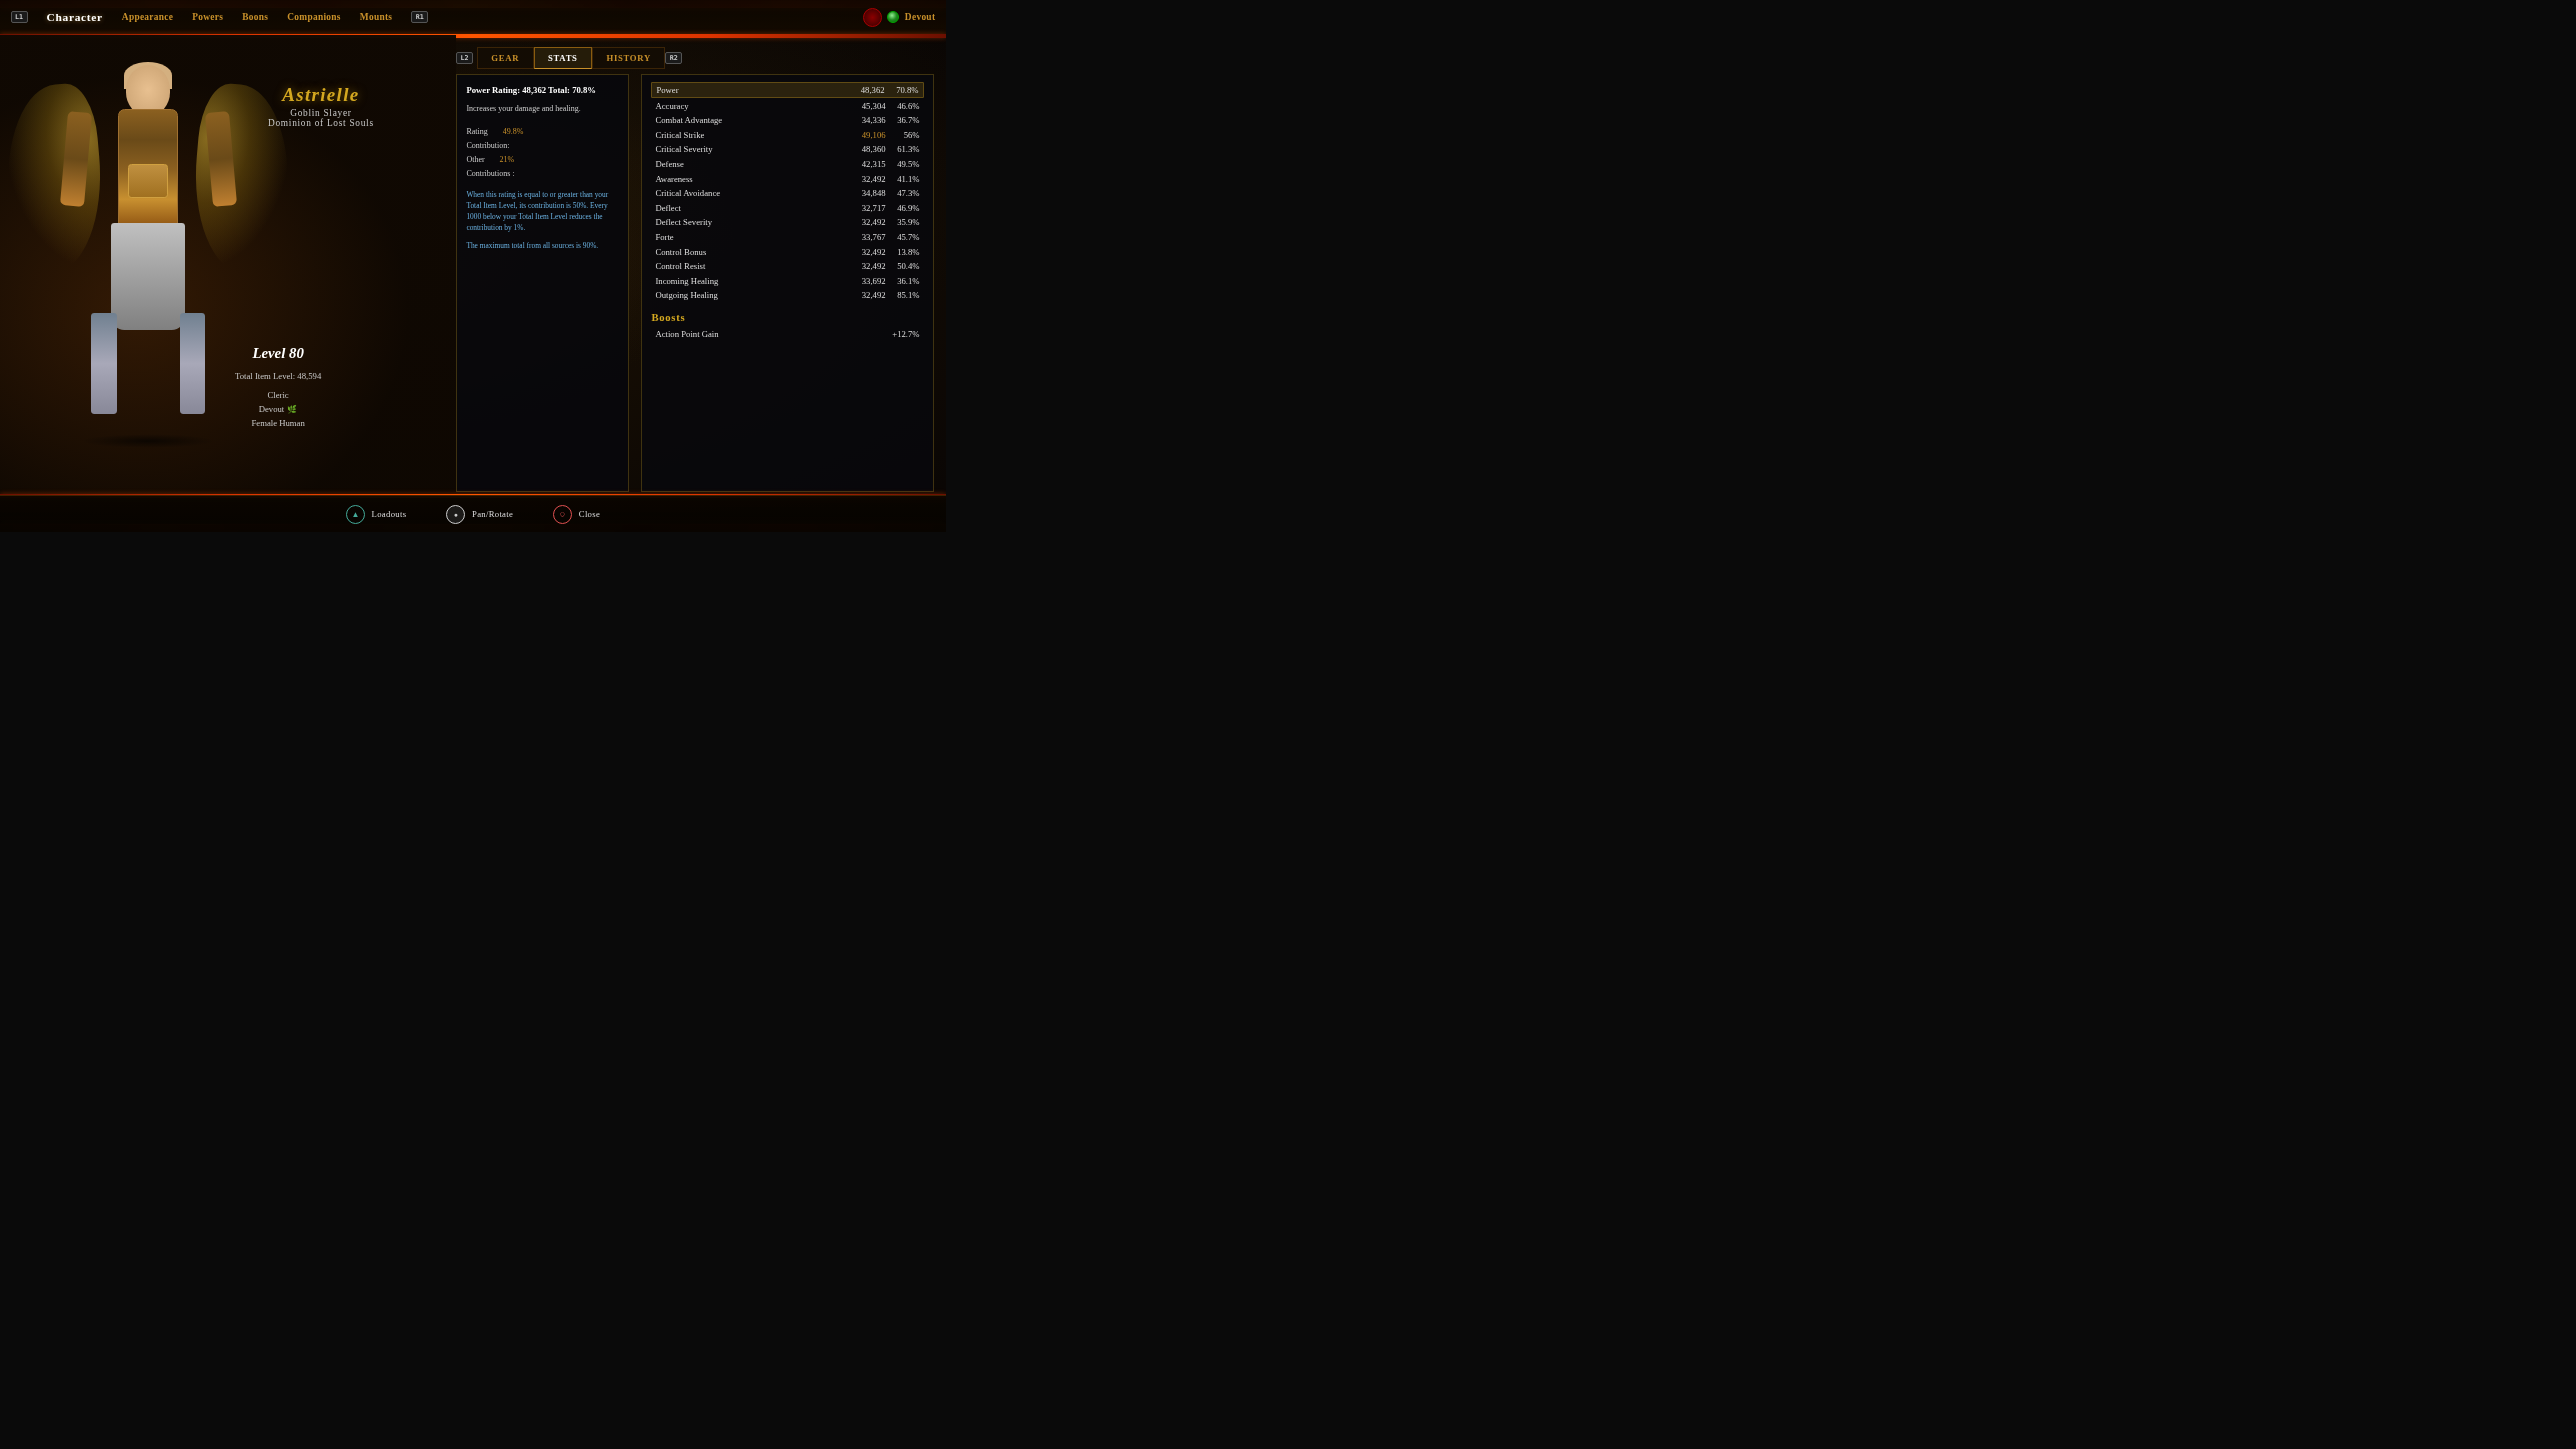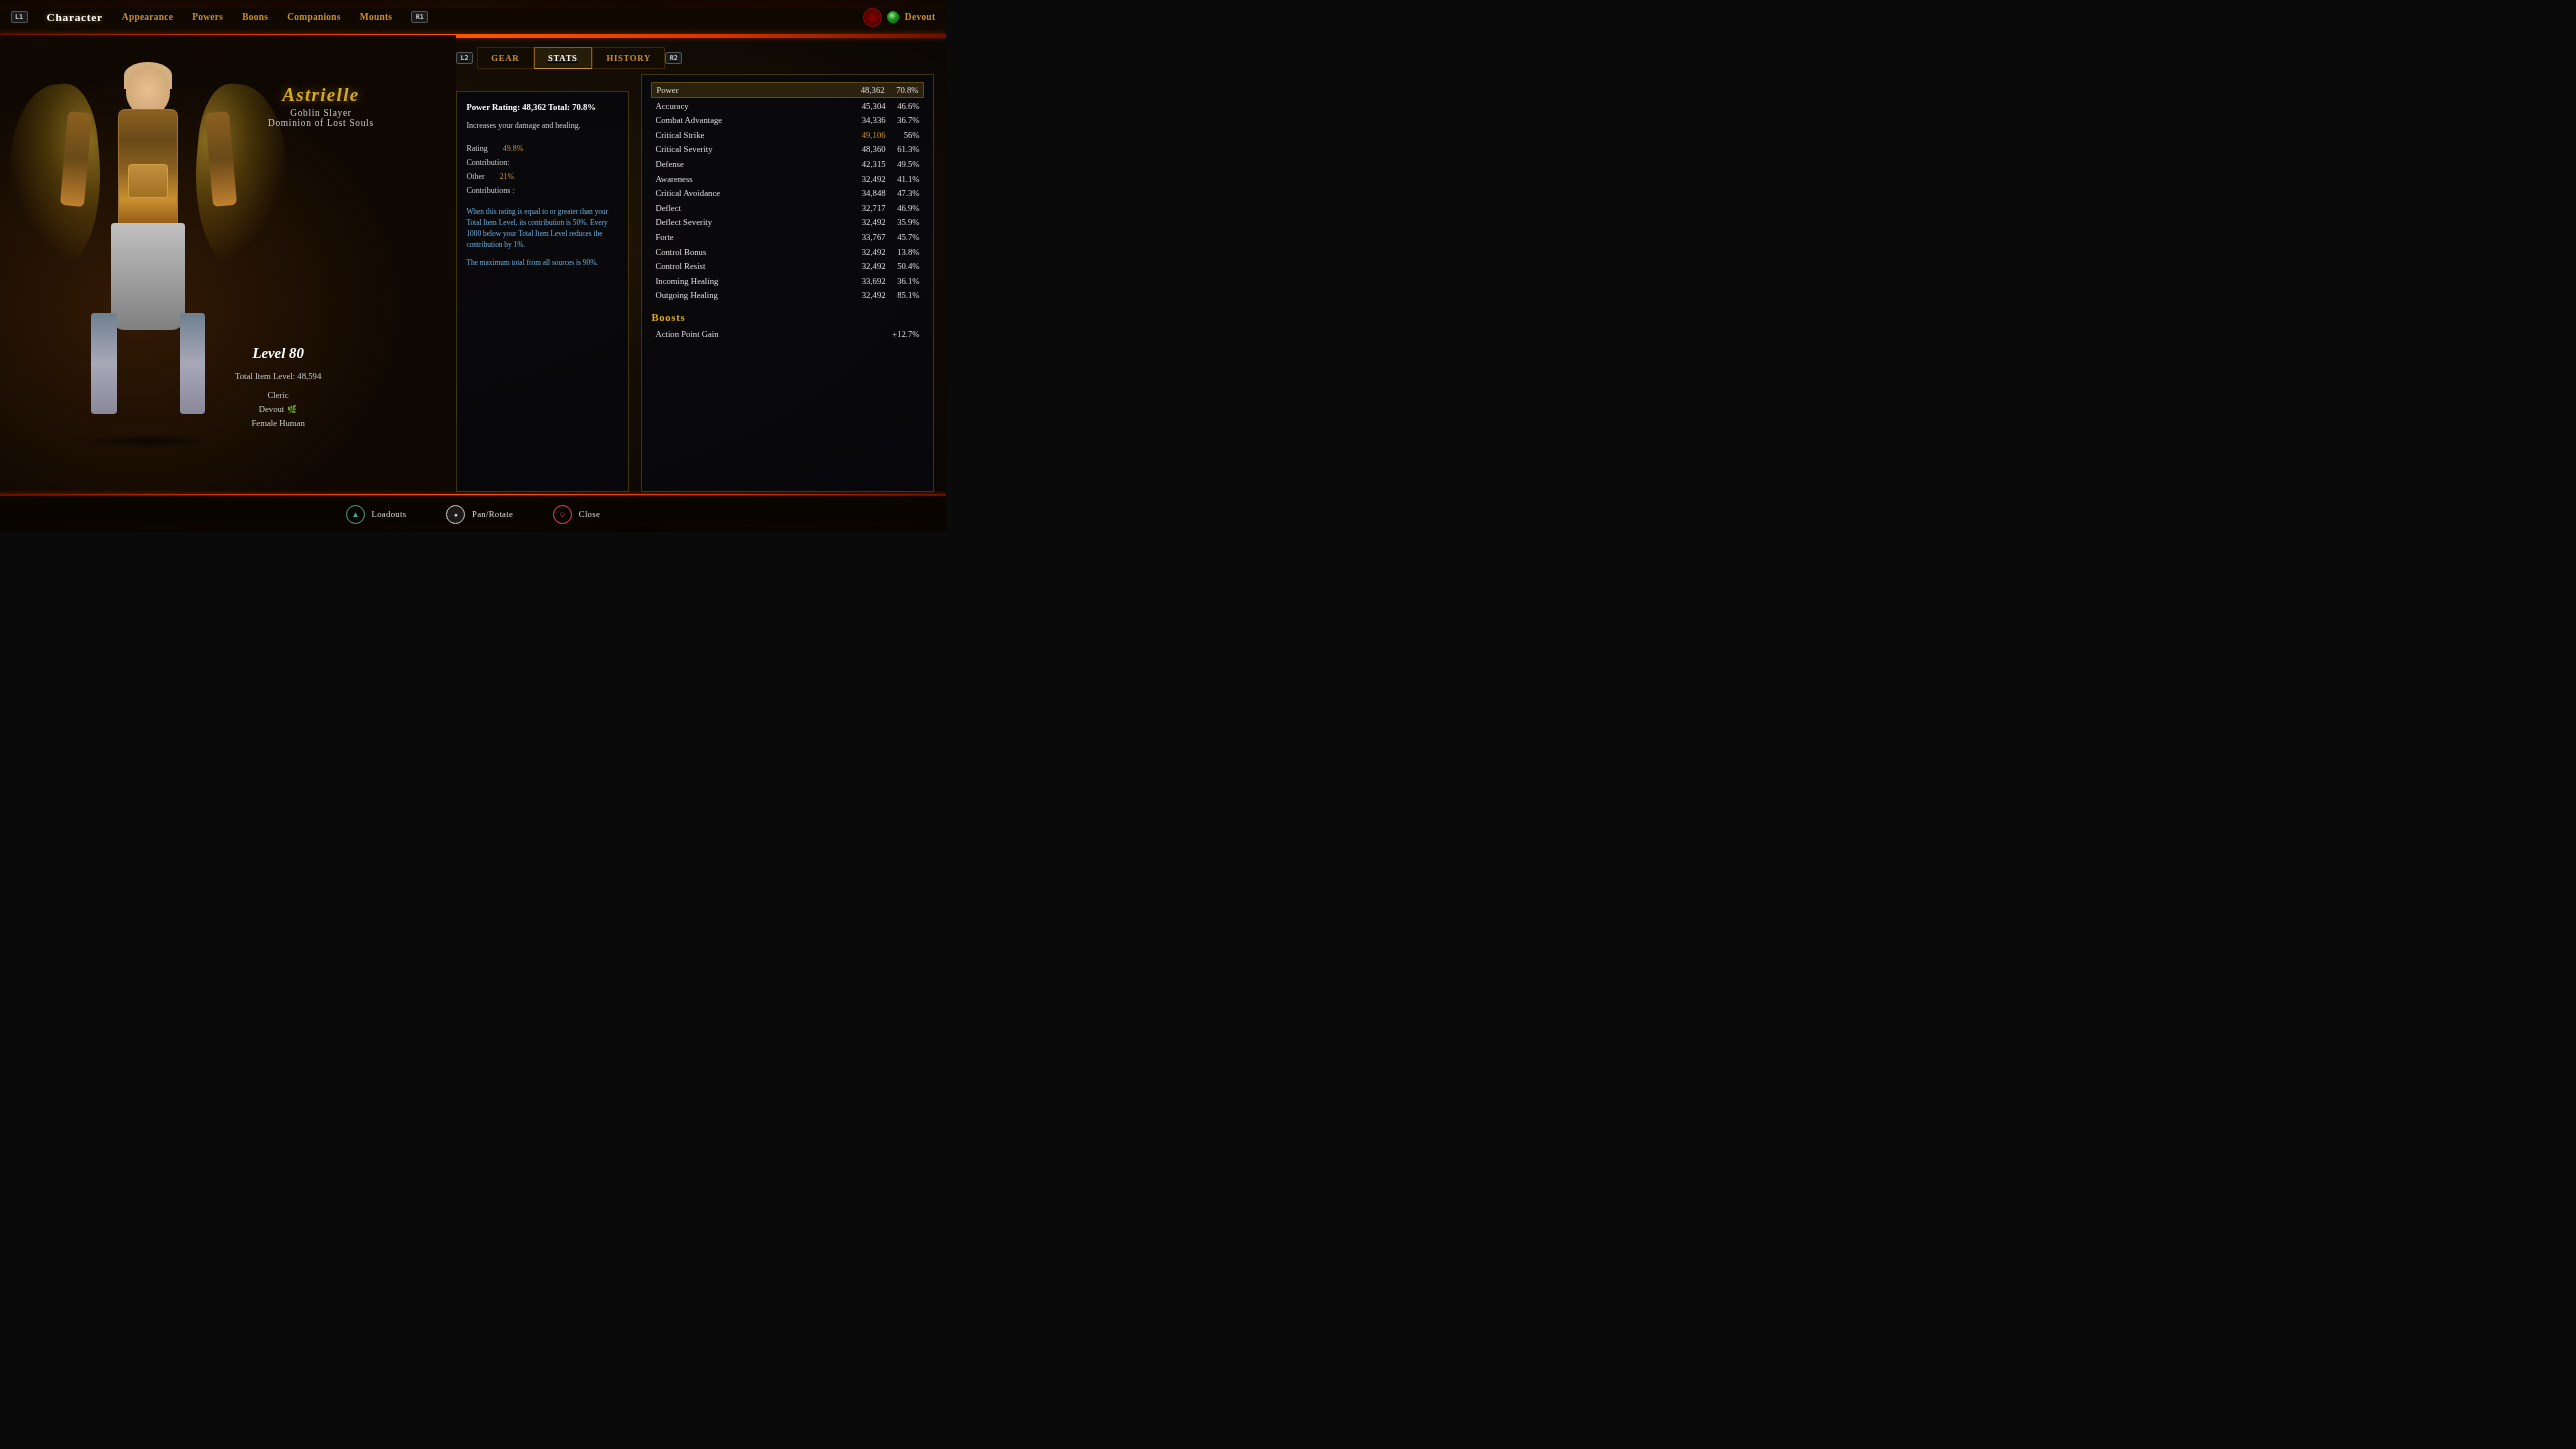--- a/index.html
+++ b/index.html
@@ -169,21 +169,20 @@
     
     .tabs-area {
       position: absolute;
       top: 44px;
       left: 456px;
       right: 1px;
       height: 28px;
       display: flex;
       align-items: center;
       gap: 0;
-      text-decoration: underline;
     }
 
     .tab-badge {
       background: #1a1a1a;
       border: 0.7px solid #555;
       border-radius: 2px;
       color: #ccc;
       font-size: 6.7px;
       font-weight: bold;
       padding: 1.3px 3.4px;
@@ -218,21 +217,20 @@
     .info-panel {
       position: absolute;
       top: 74px;
       left: 456px;
       width: 173px;
       bottom: 40px;
       background: rgba(8, 8, 12, 0.92);
       border: 0.7px solid rgba(100, 80, 20, 0.6);
       padding: 9.4px;
       overflow: hidden;
-      margin-top: 17px;
     }
 
     .info-title {
       color: #fff;
       font-size: 8.7px;
       font-weight: bold;
       line-height: 1.4;
       margin-bottom: 6.7px;
     }
 

